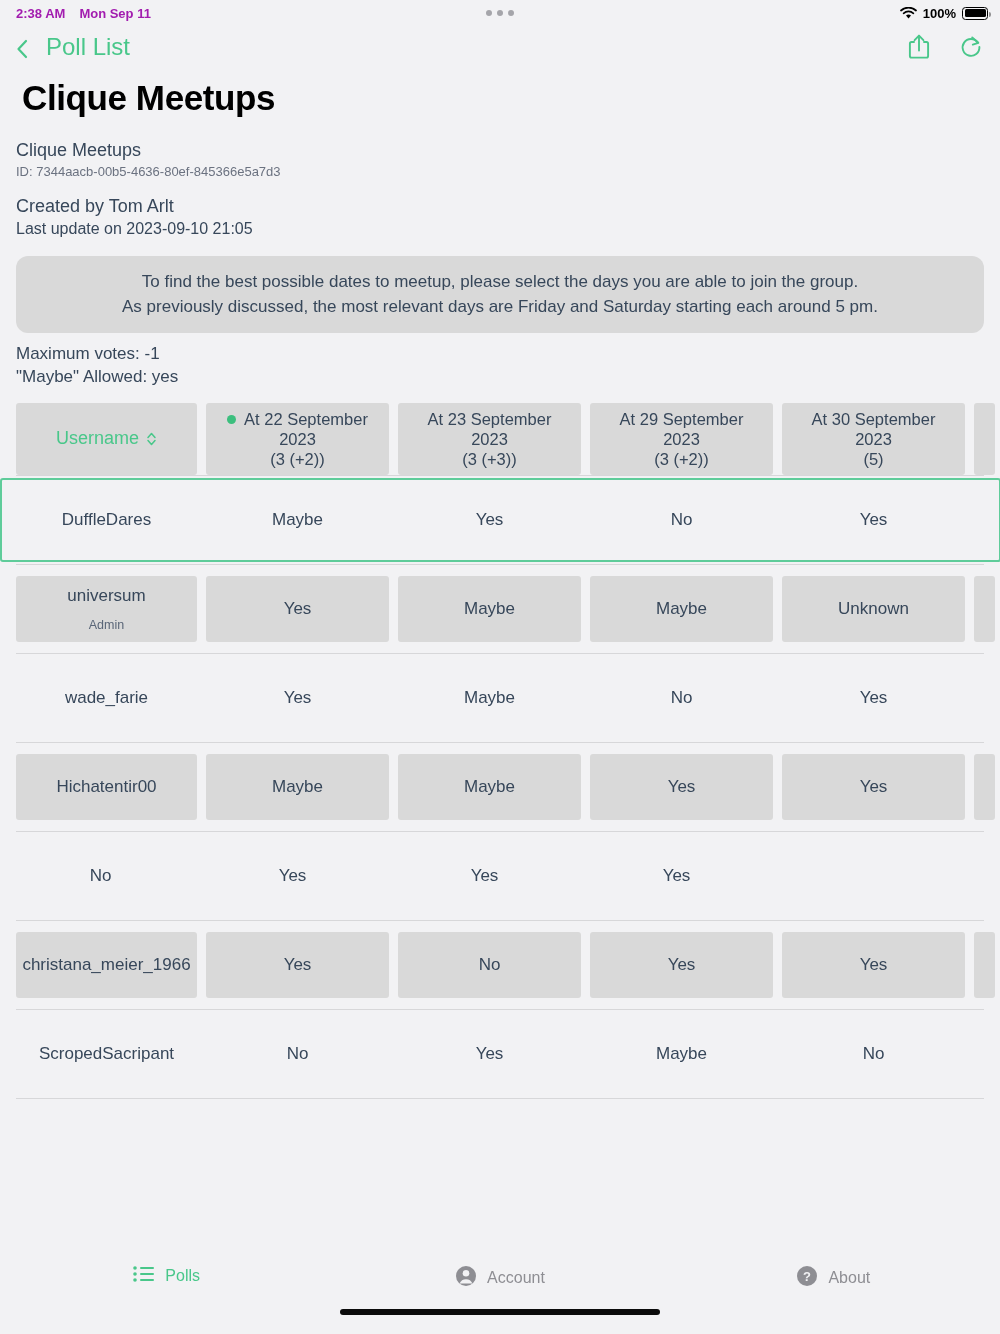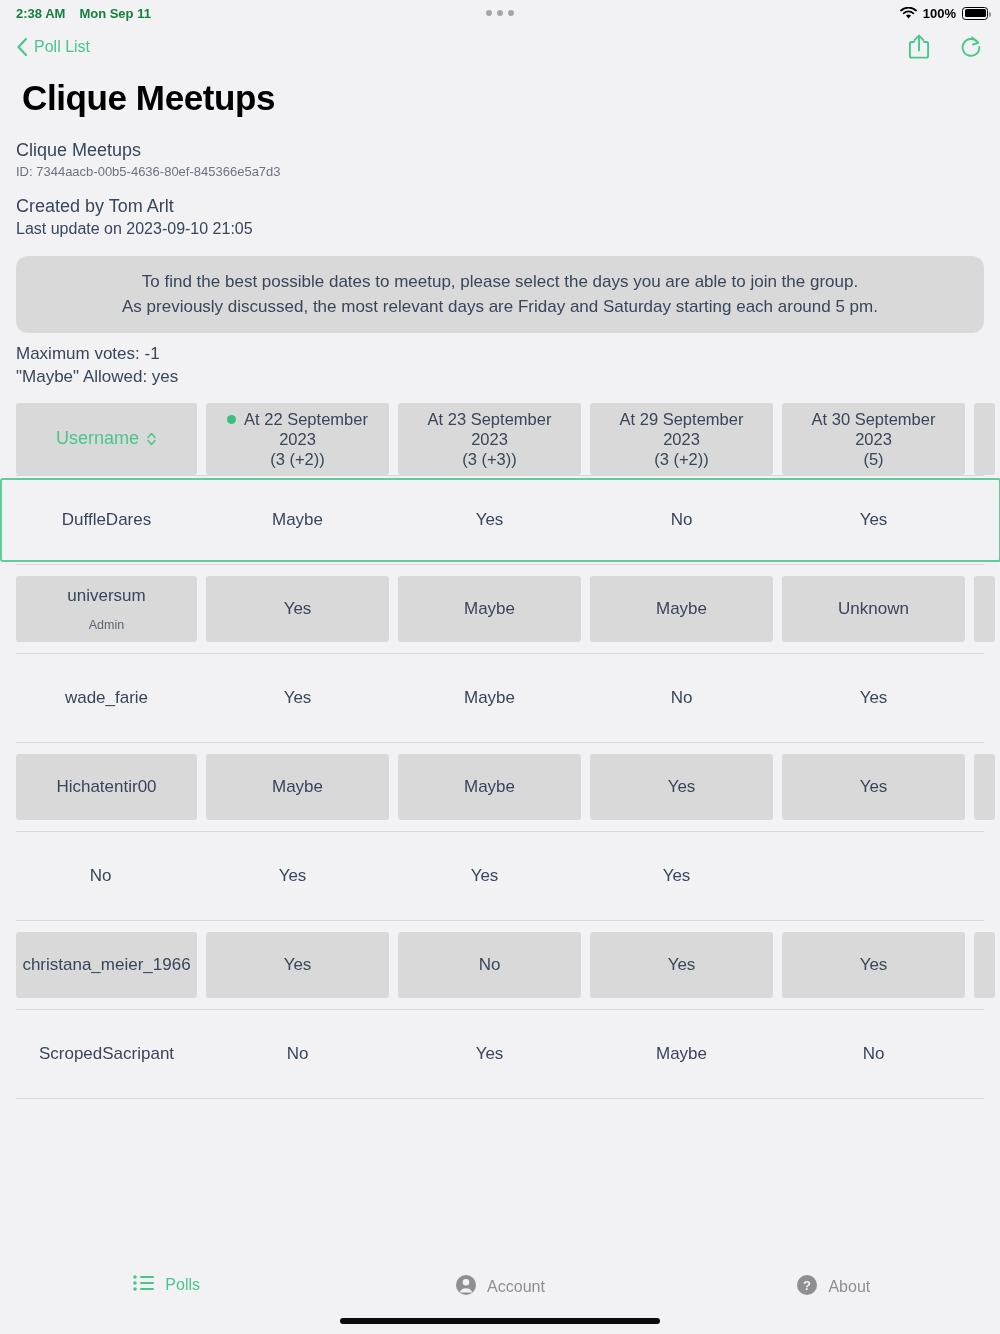--- a/index.html
+++ b/index.html
@@ -10,32 +10,32 @@
     color: #37475a;
     overflow: hidden;
   }
   .screen { position: relative; width: 1000px; height: 1334px; background: #f2f2f4; }
 
   
   .statusbar {
     height: 26px; display: flex; align-items: center;
     padding: 0 12px 0 16px; position: relative;
   }
-  .sb-left { display: flex; align-items: center; gap: 14px; font-size: 13px; font-weight: bold; color: #15803d; }
+  .sb-left { display: flex; align-items: center; gap: 14px; font-size: 13px; font-weight: bold; color: #a21caf; }
   .sb-dots { position: absolute; left: 0; right: 0; top: 0; height: 26px; display: flex; align-items: center; justify-content: center; gap: 5px; }
   .sb-dots i { width: 6px; height: 6px; border-radius: 50%; background: #a5a5aa; display: block; }
   .sb-right { margin-left: auto; display: flex; align-items: center; gap: 6px; font-size: 13px; font-weight: bold; color: #000; z-index: 2; }
   .wifi { width: 17px; height: 13px; position: relative; display: inline-block; }
   .battery { width: 26px; height: 13px; border: 1.5px solid #000; border-radius: 3.5px; position: relative; display: inline-block; }
   .battery::before { content: ""; position: absolute; left: 1.5px; top: 1.5px; bottom: 1.5px; right: 1.5px; background: #000; border-radius: 1.5px; }
   .battery::after { content: ""; position: absolute; right: -4px; top: 4px; width: 2.5px; height: 5px; background: #00000066; border-radius: 0 2px 2px 0; }
 
   
   .navbar { height: 42px; display: flex; align-items: center; padding: 0 16px; }
-  .back-btn { display: flex; align-items: center; gap: 6px; color: #49c78a; font-size: 16px; cursor: pointer; }
+  .back-btn { display: flex; align-items: center; gap: 18px; color: #49c78a; font-size: 24px; cursor: pointer; }
   .back-chev { width: 12px; height: 20px; position: relative; }
   .nav-actions { margin-left: auto; display: flex; align-items: center; gap: 26px; }
   .nav-icon { width: 26px; height: 30px; cursor: pointer; }
 
   
   .page-title { font-size: 35px; font-weight: bold; color: #000; padding: 10px 22px 0 22px; letter-spacing: -0.4px; }
 
   
   .meta { padding: 22px 16px 0 16px; }
   .meta-name { font-size: 18px; color: #37475a; }
@@ -75,21 +75,21 @@
   .subrole { font-size: 12.5px; color: #5a6678; margin-top: 12px; }
   .sep { height: 1px; background: #d7d7d9; margin: 0 16px 0 16px; }
 
   .selrow {
     position: absolute; left: 16px; right: 15px; border: 2px solid #5fcc9a;
     border-radius: 3px; pointer-events: none;
   }
 
   
   .tabbar {
-    position: absolute; left: 0; right: 0; bottom: 0; height: 72px;
+    position: absolute; left: 0; right: 0; bottom: 9px; height: 72px;
     display: flex; align-items: flex-start; padding-top: 12px;
   }
   .tab { flex: 1; display: flex; align-items: center; justify-content: center; gap: 10px; cursor: pointer; font-size: 16px; }
   .tab.active { color: #49c78a; }
   .tab.inactive { color: #8e8e93; }
   .homebar { position: absolute; left: 50%; transform: translateX(-50%); bottom: 10px; width: 320px; height: 6px; border-radius: 3px; background: #0b0b0b; }
 </style>
 </head>
 <body>
 

